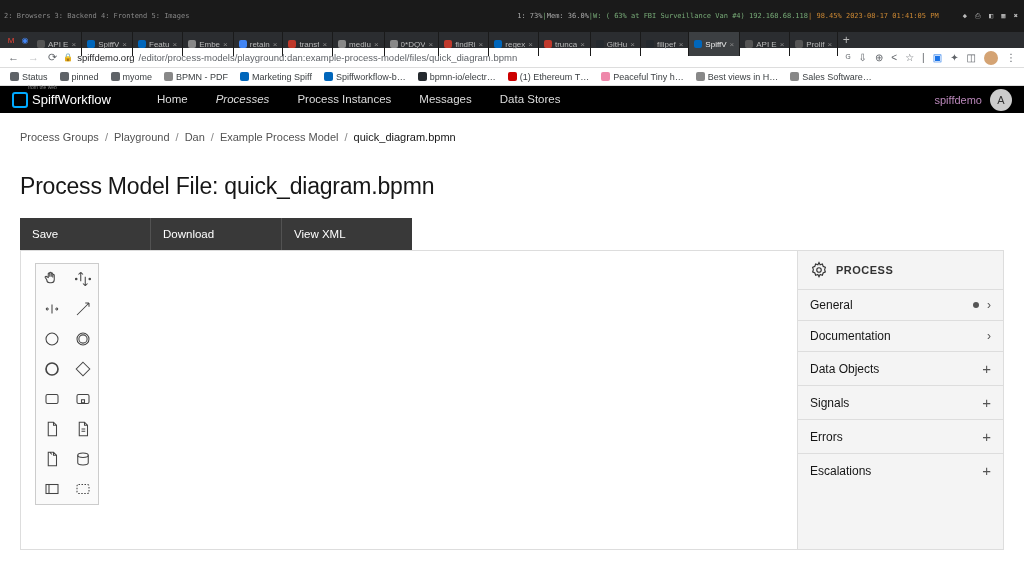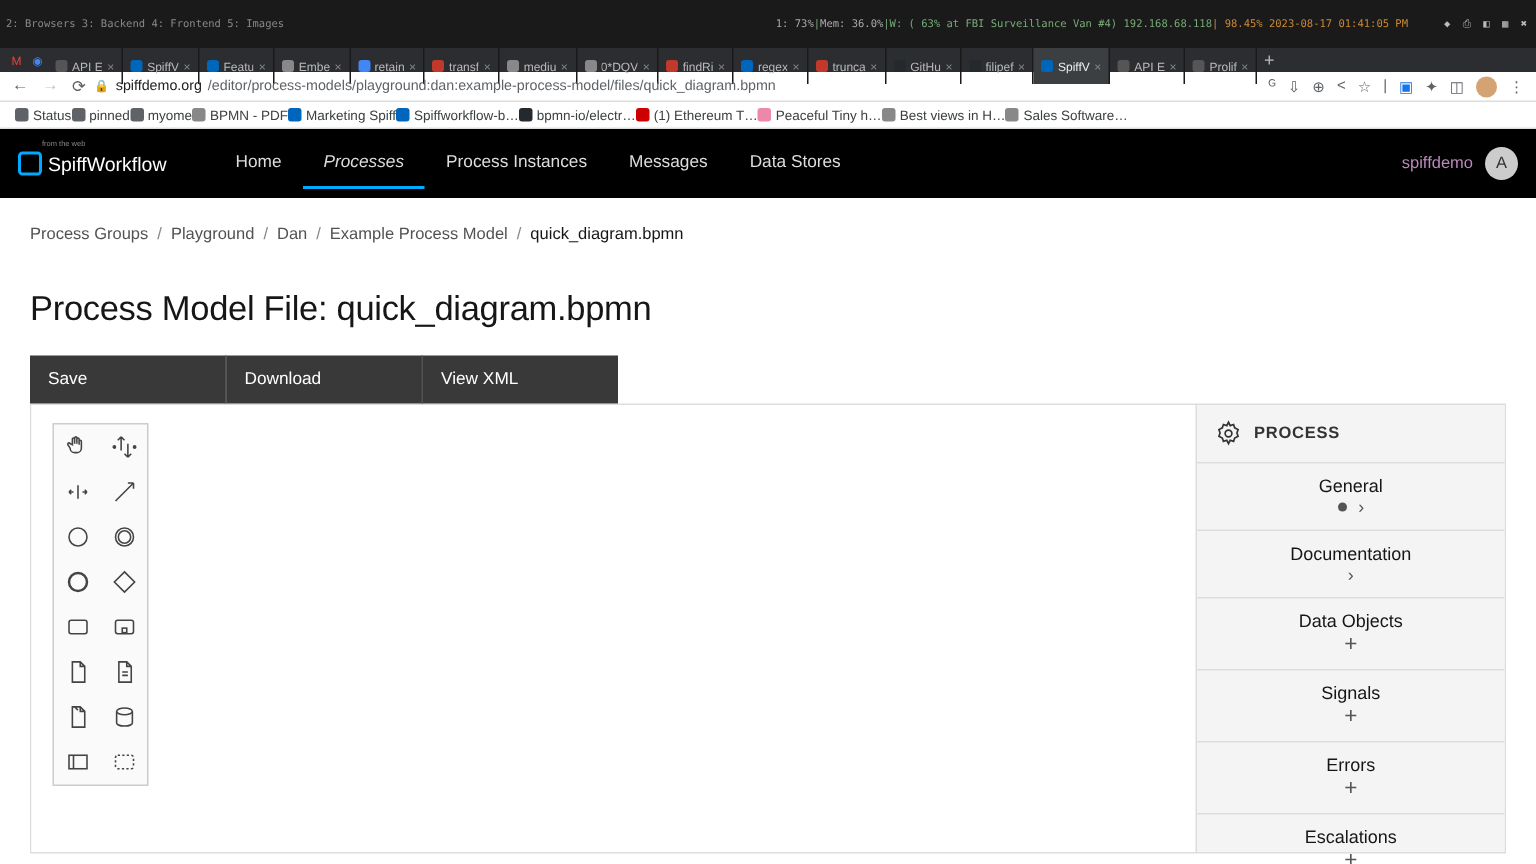--- a/index.html
+++ b/index.html
@@ -23,25 +23,25 @@
 .newtab { width: 16px; display: flex; align-items: center; justify-content: center; color: #bbb; font-size: 12px; }
 
 .addr { height: 20px; background: #fff; display: flex; align-items: center; gap: 6px; padding: 0 8px; border-bottom: 1px solid #ddd; }
 .addr .nav-icons { display: flex; gap: 9px; color: #5f6368; font-size: 11px; }
 .addr .url-wrap { flex: 1; display: flex; align-items: center; gap: 4px; font-size: 9.5px; color: #5f6368; }
 .addr .url-wrap .lock { font-size: 8px; }
 .addr .url-wrap .host { color: #202124; }
 .addr .right-icons { display: flex; gap: 8px; color: #5f6368; font-size: 10px; align-items: center; }
 .addr .avatar-small { width: 14px; height: 14px; border-radius: 50%; background: #d4a373; }
 
-.bookmarks { height: 18px; background: #fff; display: flex; align-items: center; padding: 0 10px; border-bottom: 1px solid #ddd; font-size: 9px; color: #3c4043; }
+.bookmarks { height: 18px; background: #fff; display: flex; align-items: center; gap: 12px; padding: 0 10px; border-bottom: 1px solid #ddd; font-size: 9px; color: #3c4043; }
 .bookmarks .bm { display: flex; align-items: center; gap: 3px; }
 .bookmarks .bm .bico { width: 9px; height: 9px; border-radius: 2px; }
 
-.topnav { height: 46px; background: #000; display: flex; align-items: center; padding: 0 12px; }
+.topnav { height: 27px; background: #000; display: flex; align-items: center; padding: 0 12px; }
 .logo { color: #fff; font-size: 13px; font-weight: 400; display: flex; align-items: center; gap: 4px; }
 .logo .swirl { width: 16px; height: 16px; border: 2px solid #0af; border-radius: 3px; position: relative; }
 .logo .tag { font-size: 5px; color: #888; position: absolute; top: -8px; left: 16px; white-space: nowrap; }
 .nav-items { display: flex; margin-left: 32px; gap: 0; }
 .nav-items .item { color: #ddd; font-size: 11.5px; padding: 10px 14px; cursor: pointer; }
 .nav-items .item.active { border-bottom: 2px solid #0af; font-style: italic; }
 .topnav .spacer { flex: 1; }
 .topnav .user { color: #b8b; font-size: 11px; margin-right: 8px; }
 .topnav .user-badge { width: 22px; height: 22px; border-radius: 50%; background: #ccc; color: #333; display: flex; align-items: center; justify-content: center; font-size: 11px; font-weight: 500; }
 
@@ -59,21 +59,21 @@
 .editor-wrap { display: flex; margin-top: 0; border: 1px solid #ddd; height: 300px; }
 .canvas { flex: 1; background: #fff; position: relative; border-right: 1px solid #ddd; }
 .palette { position: absolute; left: 14px; top: 12px; width: 64px; background: #fafafa; border: 1px solid #ccc; display: grid; grid-template-columns: 1fr 1fr; }
 .palette .tool { height: 30px; display: flex; align-items: center; justify-content: center; color: #555; font-size: 16px; cursor: pointer; }
 .palette .tool svg { width: 18px; height: 18px; stroke: #444; fill: none; stroke-width: 1.4; }
 .palette .tool.bold svg { stroke-width: 2.2; }
 
 .props { width: 205px; background: #f4f4f4; font-size: 12px; }
 .props .header { display: flex; align-items: center; gap: 8px; padding: 10px 12px; font-weight: 600; font-size: 11px; letter-spacing: 0.5px; color: #333; }
 .props .header svg { width: 18px; height: 18px; }
-.props .row { display: flex; align-items: center; justify-content: space-between; padding: 8px 12px; border-top: 1px solid #ddd; cursor: pointer; color: #161616; flex-direction: column; }
+.props .row { display: flex; align-items: center; justify-content: space-between; padding: 8px 12px; border-top: 1px solid #ddd; cursor: pointer; color: #161616; }
 .props .row .ind { display: flex; gap: 8px; align-items: center; color: #555; }
 .props .row .dot { width: 6px; height: 6px; background: #555; border-radius: 50%; }
 .props .row .chev { font-size: 12px; color: #555; }
 .props .row .plus { font-size: 15px; color: #555; font-weight: 300; }
 </style>
 </head>
 <body>
 
 <div class="desktop-bar">
   <span class="left">2: Browsers 3: Backend 4: Frontend 5: Images</span>

